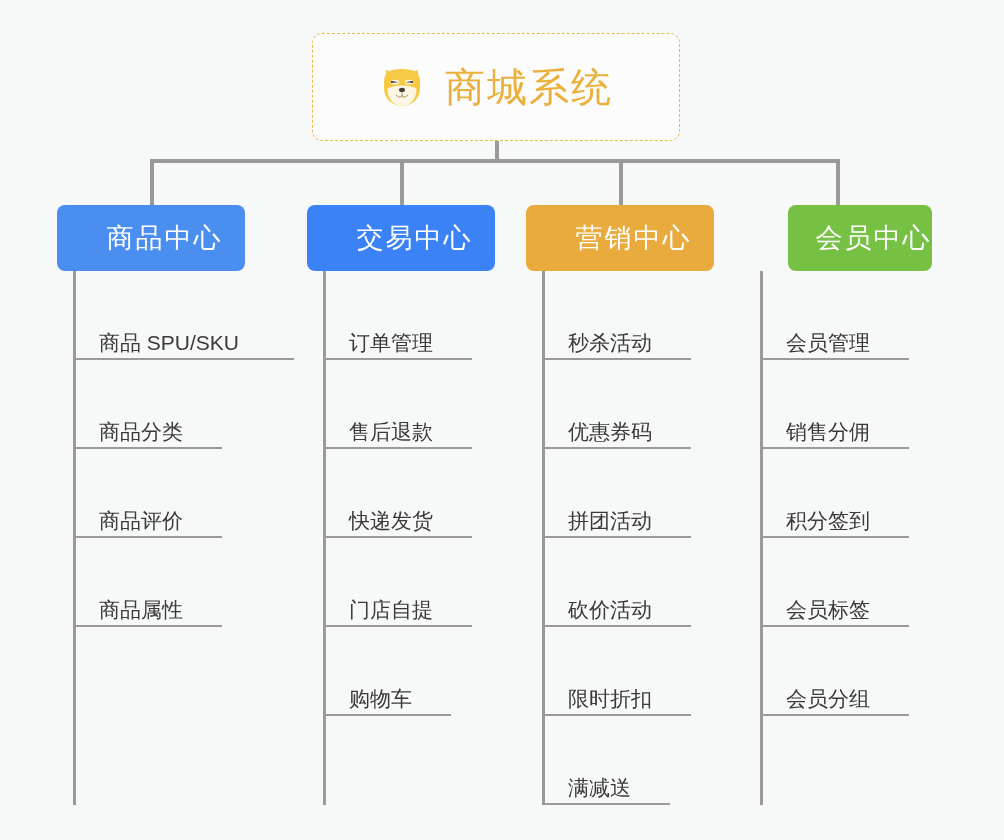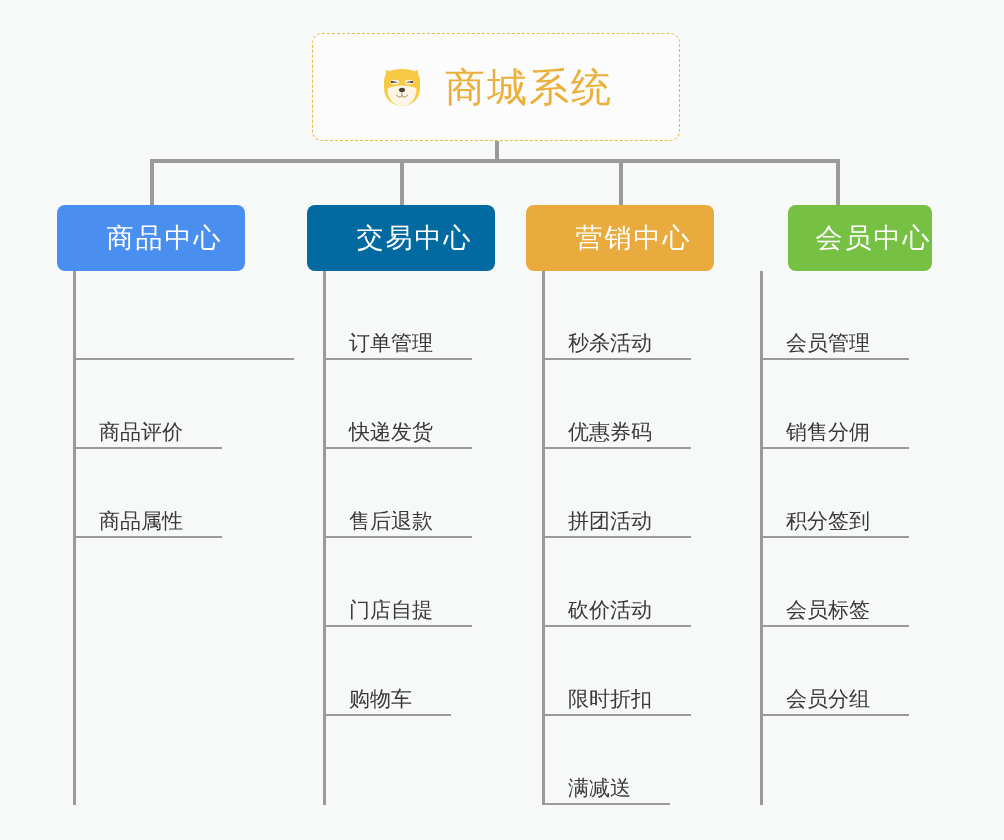--- a/index.html
+++ b/index.html
@@ -173,49 +173,54 @@
   <div class="connector conn-drop" style="left:836px;"></div>
 
   <div class="column" style="left:57px; width:188px;">
     <div class="cat-box" style="background:#4a8ef0;">
       <span class="cat-label">商品中心</span>
     </div>
     <div class="leaf-list">
       <div class="spine" style="height:534px;"></div>
       <div class="leaf">
         <span class="leaf-underline" style="width:219px;"></span>
+        <span class="leaf-text">商品 SPU/SKU</span>
+      </div>
+      <div class="leaf">
+        <span class="leaf-underline" style="width:147px;"></span>
+        <span class="leaf-text">商品分类</span>
       </div>
       <div class="leaf">
         <span class="leaf-underline" style="width:147px;"></span>
         <span class="leaf-text">商品评价</span>
       </div>
       <div class="leaf">
         <span class="leaf-underline" style="width:147px;"></span>
         <span class="leaf-text">商品属性</span>
       </div>
     </div>
   </div>
 
   <div class="column" style="left:307px; width:188px;">
-    <div class="cat-box" style="background:#0369a1;">
+    <div class="cat-box" style="background:#3b82f6;">
       <span class="cat-label">交易中心</span>
     </div>
     <div class="leaf-list">
       <div class="spine" style="height:534px;"></div>
       <div class="leaf">
         <span class="leaf-underline" style="width:147px;"></span>
         <span class="leaf-text">订单管理</span>
       </div>
       <div class="leaf">
         <span class="leaf-underline" style="width:147px;"></span>
+        <span class="leaf-text">售后退款</span>
+      </div>
+      <div class="leaf">
+        <span class="leaf-underline" style="width:147px;"></span>
         <span class="leaf-text">快递发货</span>
-      </div>
-      <div class="leaf">
-        <span class="leaf-underline" style="width:147px;"></span>
-        <span class="leaf-text">售后退款</span>
       </div>
       <div class="leaf">
         <span class="leaf-underline" style="width:147px;"></span>
         <span class="leaf-text">门店自提</span>
       </div>
       <div class="leaf">
         <span class="leaf-underline" style="width:126px;"></span>
         <span class="leaf-text">购物车</span>
       </div>
     </div>

